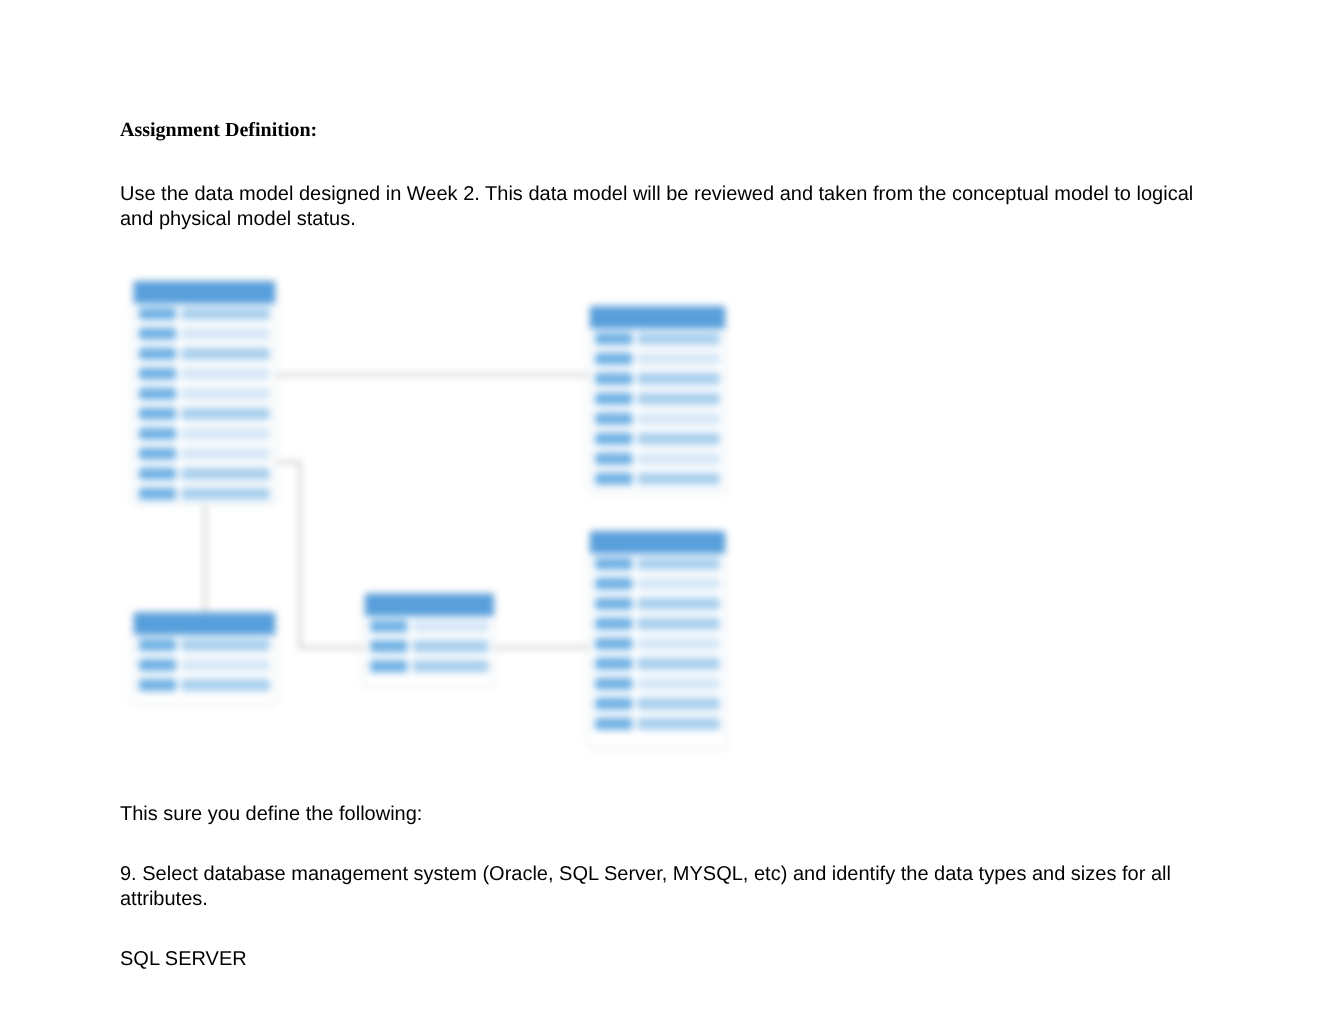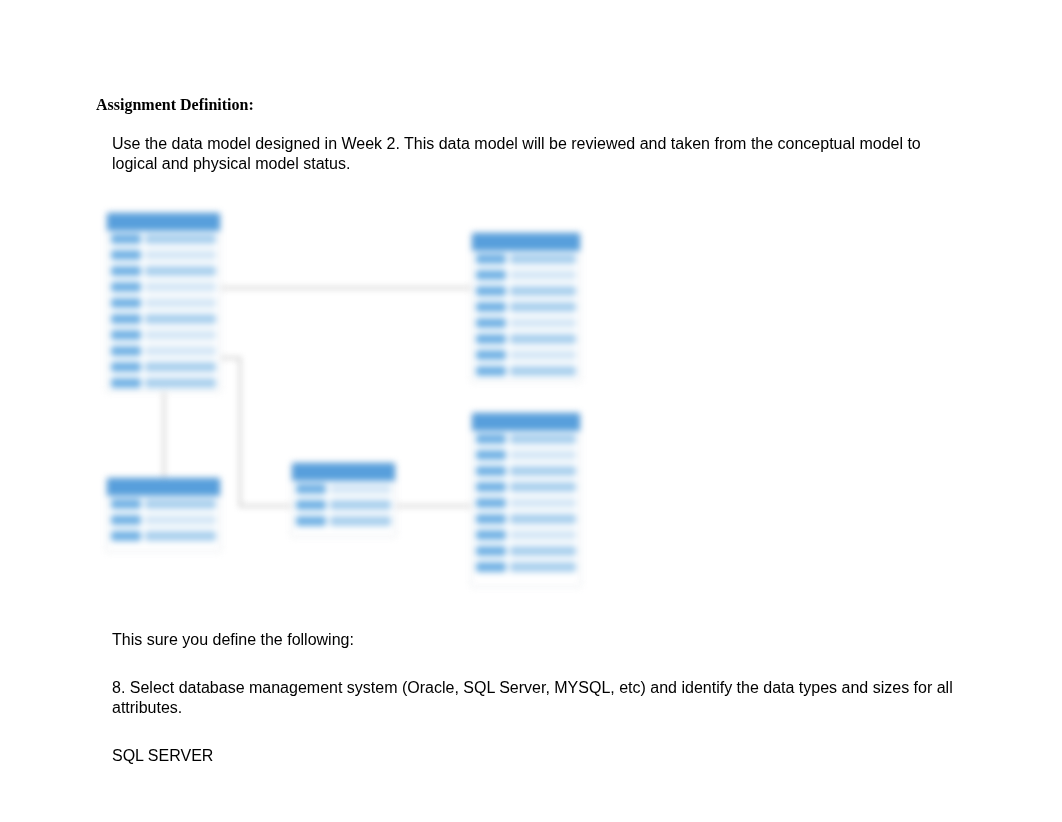--- a/index.html
+++ b/index.html
@@ -13,27 +13,26 @@
       background: #ffffff;
       font-family: Arial, Helvetica, sans-serif;
       padding: 96px 96px 0 96px;
       color: #000000;
       position: relative;
     }
     .heading {
       font-family: "Times New Roman", Times, serif;
       font-weight: bold;
       font-size: 16px;
-      margin-bottom: 20px;
+      margin-bottom: 32px;
     }
     .paragraph {
       font-size: 16px;
       line-height: 1.25;
       margin-bottom: 28px;
-      margin-left: 16px;
     }
     .diagram-container {
       width: 490px;
       height: 400px;
       margin-bottom: 28px;
       position: relative;
       filter: blur(3px);
       opacity: 0.85;
     }
     .entity {
@@ -251,15 +250,15 @@
   <div class="connector" style="left:125px; top:85px; width:250px; height:2px;"></div>
   <div class="connector" style="left:67px; top:190px; width:2px; height:85px;"></div>
   <div class="connector" style="left:125px; top:155px; width:20px; height:2px;"></div>
   <div class="connector" style="left:143px; top:155px; width:2px; height:150px;"></div>
   <div class="connector" style="left:143px; top:303px; width:52px; height:2px;"></div>
   <div class="connector" style="left:300px; top:303px; width:75px; height:2px;"></div>
 </div>
 
 <div class="paragraph">This sure you define the following:</div>
 
-<div class="paragraph">8. Select database management system (Oracle, SQL Server, MYSQL, etc) and identify the data types and sizes for all attributes.</div>
+<div class="paragraph">9. Select database management system (Oracle, SQL Server, MYSQL, etc) and identify the data types and sizes for all attributes.</div>
 
 <div class="paragraph">SQL SERVER</div>
 
 </body></html>

